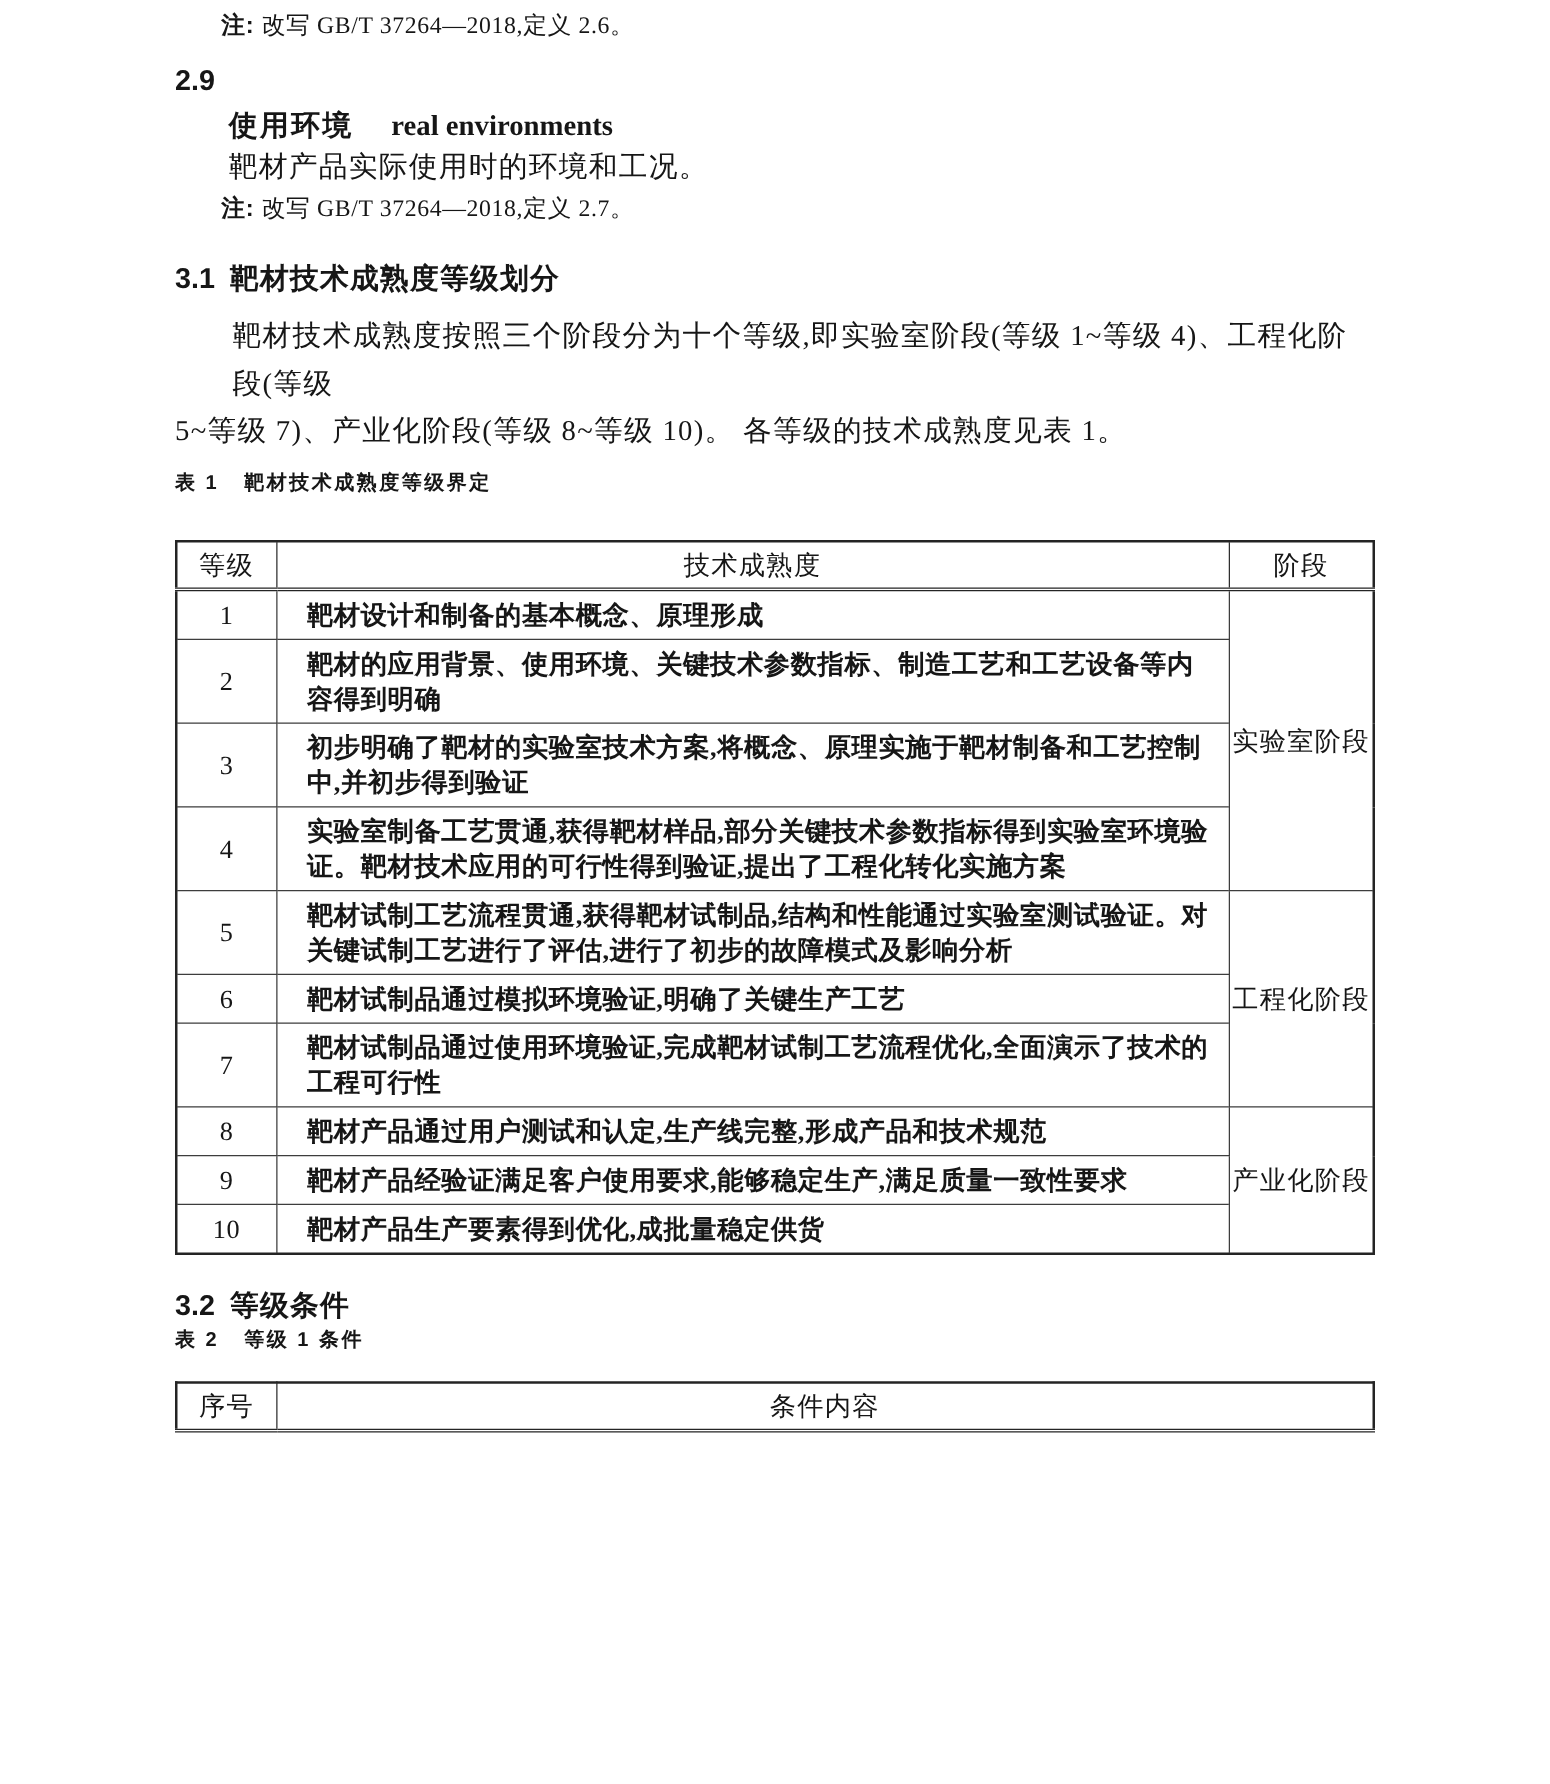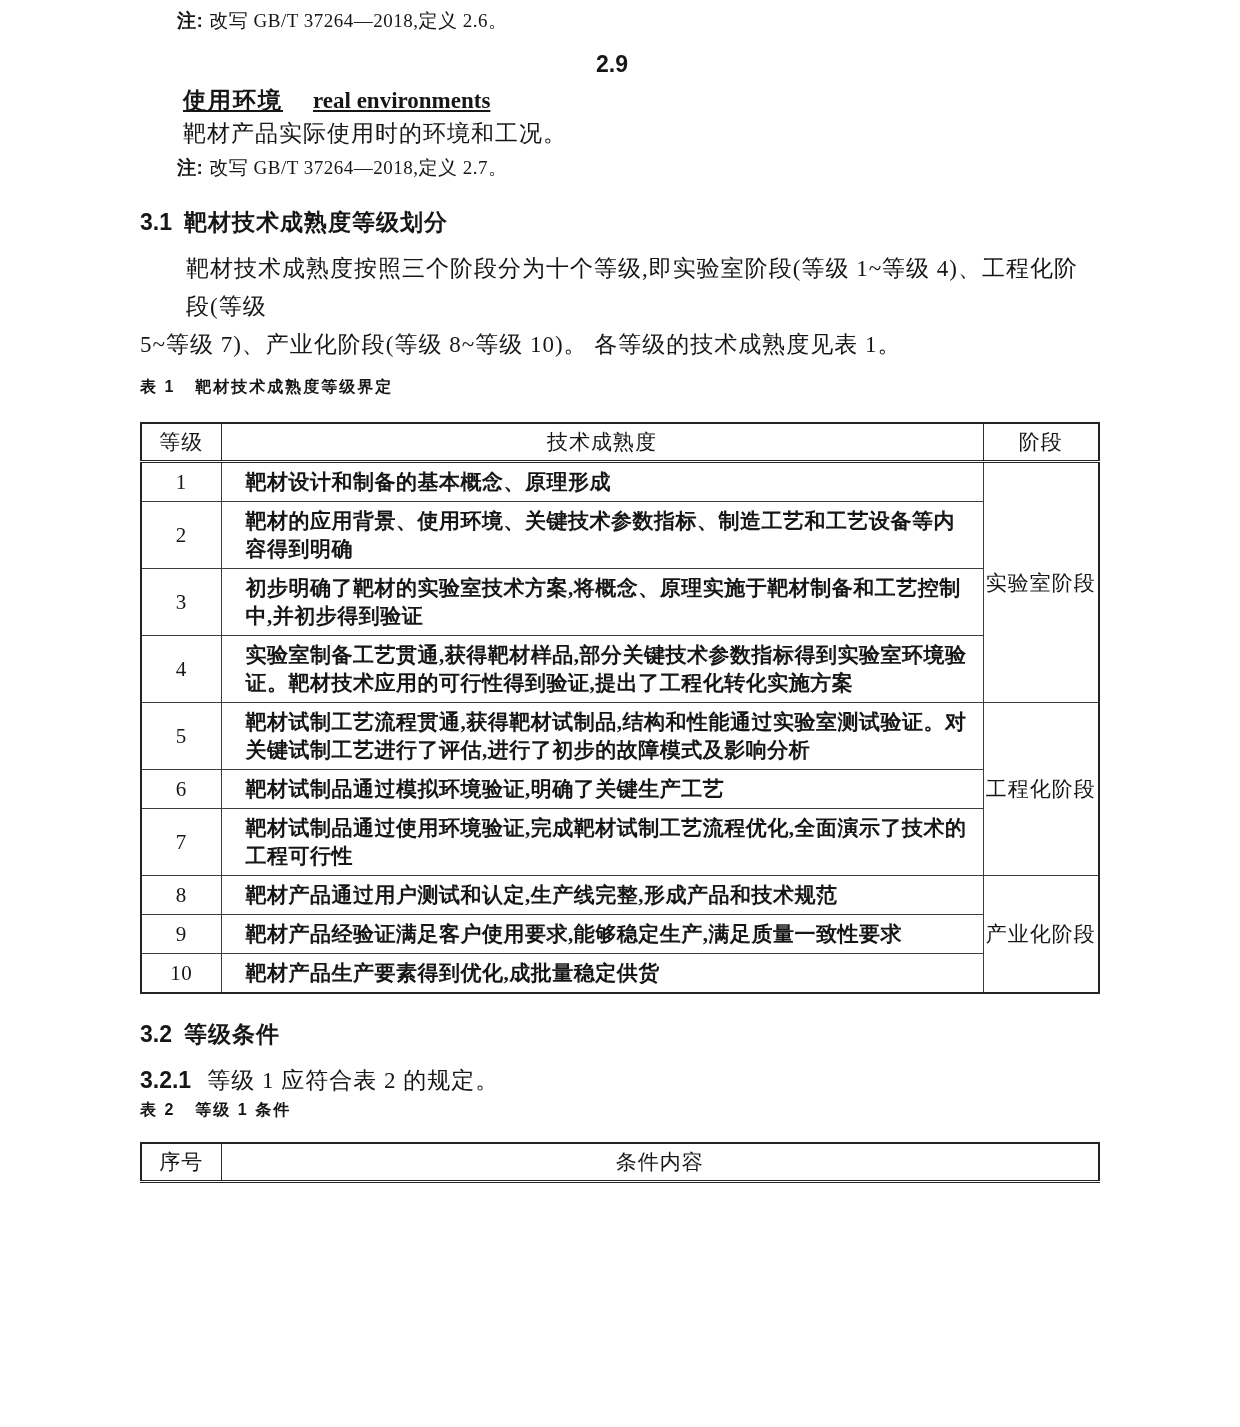--- a/index.html
+++ b/index.html
@@ -32,29 +32,27 @@
     margin-right: 6px;
   }
 
   
   .sec-num {
     margin-top: 15px;
     font-family: "Liberation Sans", "DejaVu Sans", sans-serif;
     font-weight: 700;
     font-size: 23px;
     line-height: 30px;
-    text-align: center;
   }
   .term-line {
     margin-top: 5px;
     margin-left: 43px;
     font-size: 23px;
     line-height: 32px;
     font-weight: 700;
-    text-decoration: underline;
   }
   .term-zh { font-family: "Liberation Sans", "DejaVu Sans", sans-serif; letter-spacing: 2px; }
   .term-en { margin-left: 30px; font-family: "Liberation Serif", "DejaVu Serif", serif; }
   .def {
     margin-top: 2px;
     margin-left: 43px;
     font-size: 23px;
     line-height: 30px;
     letter-spacing: 1px;
   }
@@ -99,21 +97,21 @@
   .cap-label { margin-right: 20px; }
 
   
   .doc-table {
     width: 960px;
     border-collapse: collapse;
     table-layout: fixed;
     border: 2px solid #242424;
     font-size: 21px;
   }
-  .t1 { margin-top: 21px; border-radius: 22px; }
+  .t1 { margin-top: 31px; border-radius: 22px; }
   .t2 { margin-top: 18px; }
   .doc-table th {
     font-weight: normal;
     height: 34px;
     text-align: center;
     border: 1px solid #2e2e2e;
     border-bottom: 3px double #242424;
     letter-spacing: 1px;
   }
   .doc-table td {
@@ -218,23 +216,20 @@
           <td class="grade">10</td>
           <td class="desc">靶材产品生产要素得到优化,成批量稳定供货</td>
         </tr>
       </tbody>
   </table>
 
   <h3 class="clause-h h3-sub32">
     <span class="h-num">3.2</span><span>等级条件</span>
   </h3>
 
-  <p class="sub321">
-    <span class="h-num">3.2.1</span><span>等级 1 应符合表 2 的规定。</span>
-  </p>
 
   <p class="tbl-caption cap2">
     <span class="cap-label">表 2</span><span>等级 1 条件</span>
   </p>
 
   <table class="doc-table t2">
     <colgroup>
         <col style="width:80px">
         <col>
       </colgroup>

